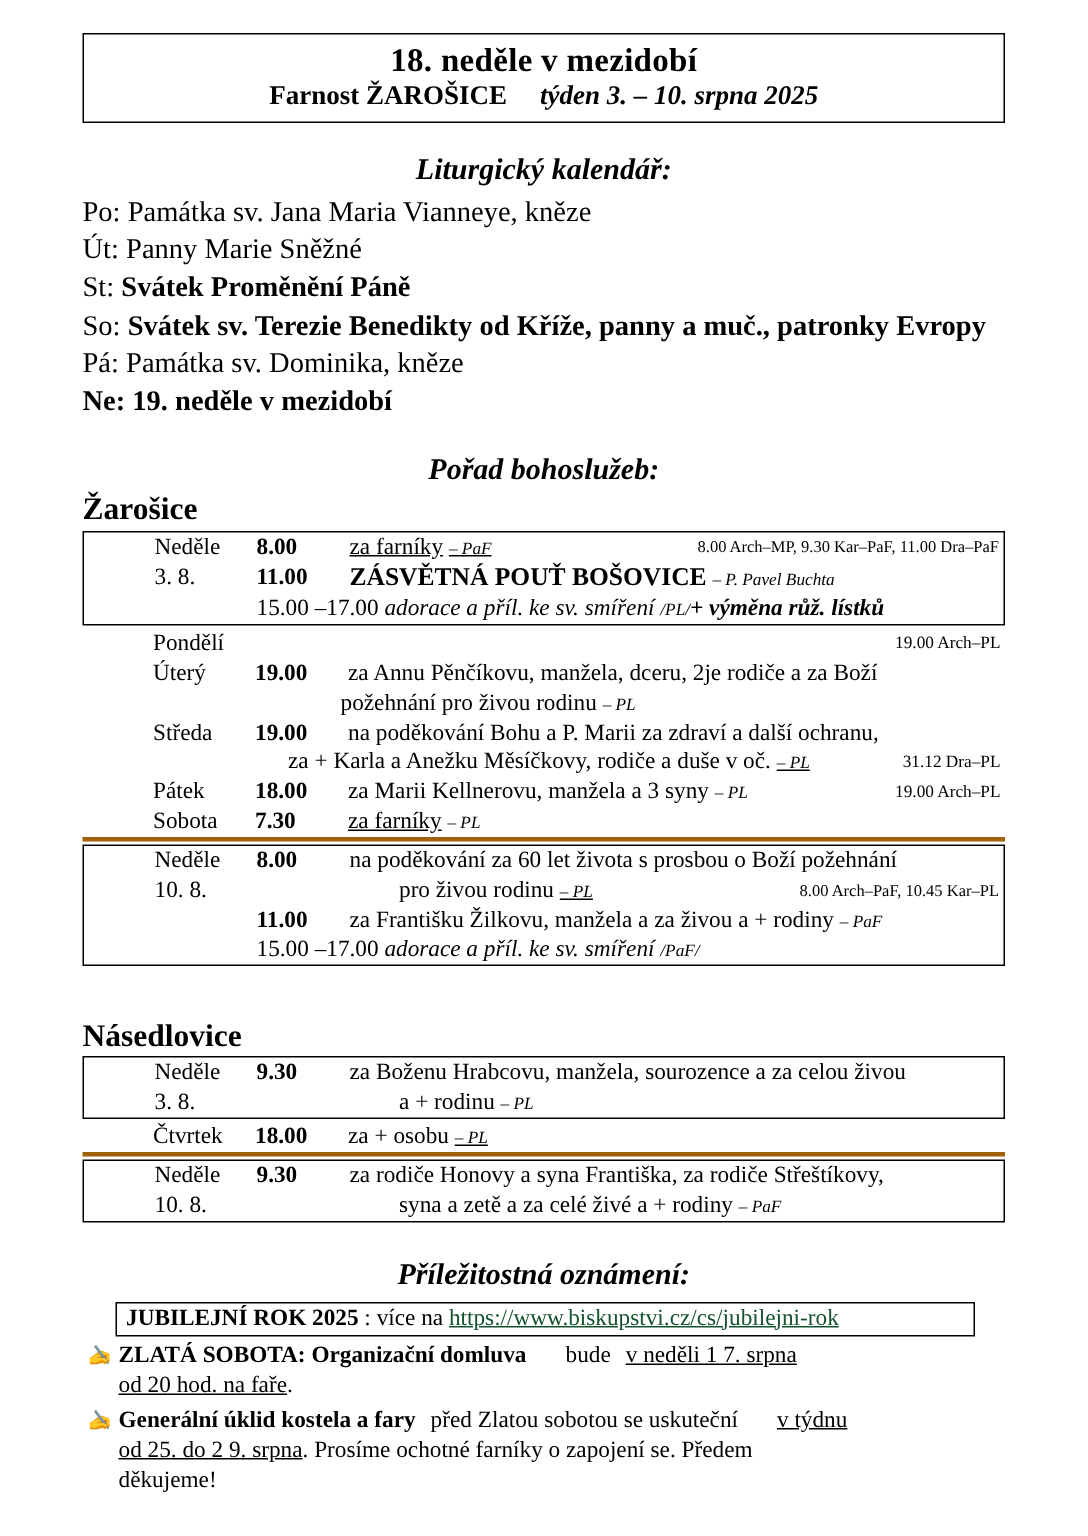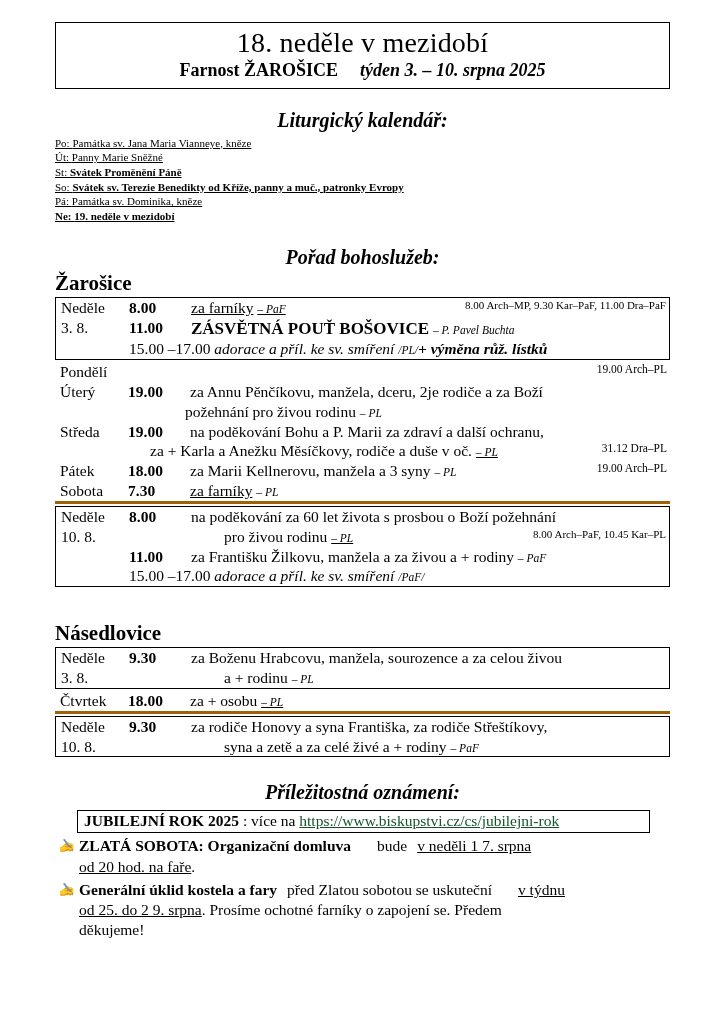--- a/index.html
+++ b/index.html
@@ -28,22 +28,22 @@
   }
 
   
   .header-box {
     border: 1px solid #000;
     margin-top: 22px;
     padding: 4px 0 6px 0;
     text-align: center;
   }
   .header-title {
-    font-size: 28px;
-    font-weight: normal;
+    font-size: 22px;
+    font-weight: bold;
     letter-spacing: 0.2px;
     line-height: 1.15;
   }
   .header-sub {
     font-size: 18px;
     font-weight: bold;
     line-height: 1.2;
     margin-top: 1px;
   }
   .header-sub .parish { display: inline-block; }
@@ -68,45 +68,45 @@
   .village-heading {
     font-weight: bold;
     font-size: 21px;
     margin: 0 0 2px 0;
     line-height: 1.15;
   }
   .village-nasedlovice { margin-top: 34px; }
 
   
   .cal-line {
-    font-size: 11px;
+    font-size: 19px;
     line-height: 1.33;
     white-space: nowrap;
-    text-decoration: underline;
   }
   .cal-line .b { font-weight: bold; }
 
   
   .sched-block {
     border: 1px solid #000;
     box-sizing: border-box;
     width: 100%;
   }
   .sched-open {
     border: none;
     box-sizing: border-box;
     width: 100%;
   }
   .sched-open.with-rule { border-bottom: 3px solid #a16207; }
   .row {
     display: flex;
-    align-items: flex-start;
+    align-items: center;
     line-height: 1.28;
     font-size: 15.5px;
     padding: 0;
+    margin-left: 42px;
   }
   .row.pad { padding-left: 5px; }
   .c-day {
     width: 68px;
     flex: none;
     font-size: 15.5px;
   }
   .c-time {
     width: 62px;
     flex: none;

